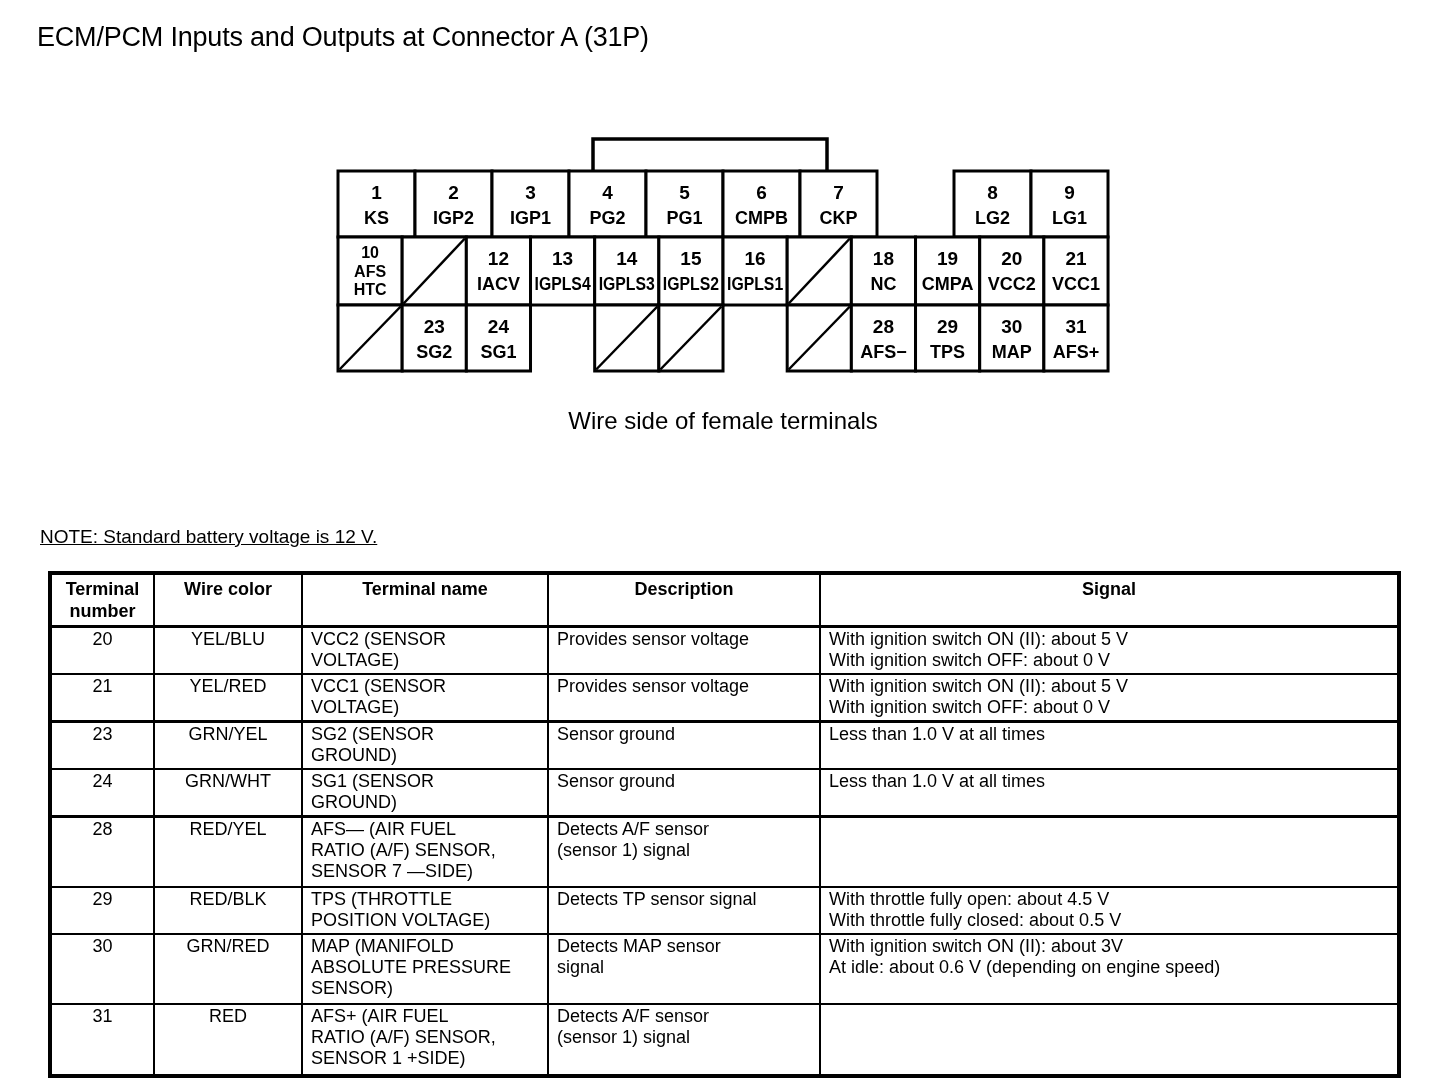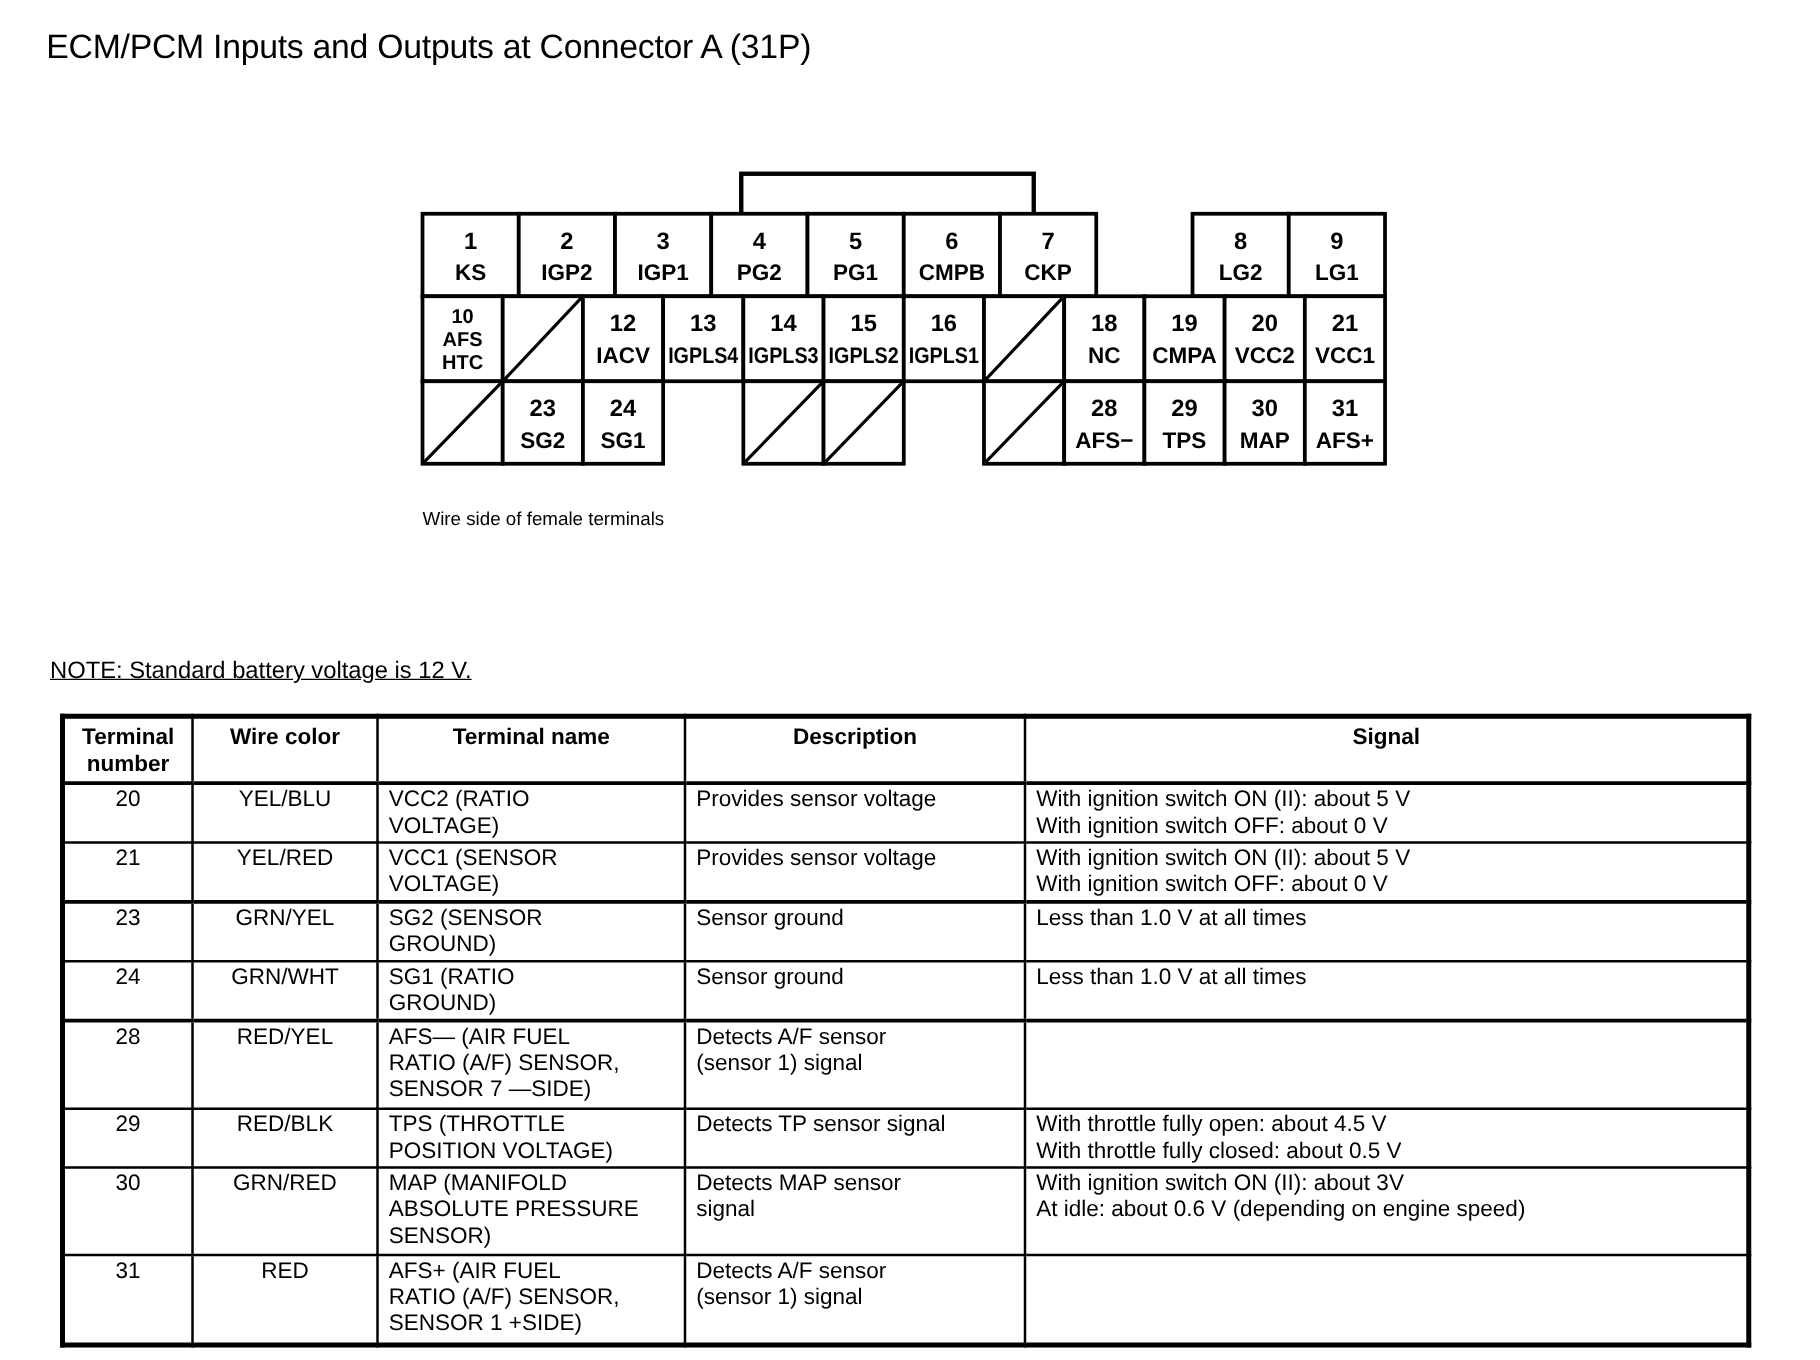--- a/index.html
+++ b/index.html
@@ -10,21 +10,21 @@
   .page-title{
     position:absolute;left:37px;top:22px;margin:0;
     font-size:27px;font-weight:400;letter-spacing:-0.2px;white-space:nowrap;
   }
   #connector-svg{position:absolute;left:0;top:0;}
   #connector-svg text{
     font-family:"Liberation Sans",sans-serif;font-weight:700;fill:#000;
   }
   .connector-caption{
     position:absolute;left:338px;top:407px;width:770px;
-    text-align:left;font-size:15px;
+    text-align:center;font-size:24px;
   }
   .battery-note{
     position:absolute;left:40px;top:526px;font-size:19px;white-space:nowrap;text-decoration:underline;
   }
   table.io-table{
     position:absolute;left:48px;top:571px;
     border-collapse:collapse;table-layout:fixed;
     border:4px solid #000;
   }
   .io-table th,.io-table td{
@@ -219,21 +219,21 @@
         <th>Wire color</th>
         <th>Terminal name</th>
         <th>Description</th>
         <th>Signal</th>
       </tr>
     </thead>
   <tbody id="io-tbody">
       <tr style="height: 47px;">
         <td class="col-center">20</td>
         <td class="col-center">YEL/BLU</td>
-        <td>VCC2 (RATIO
+        <td>VCC2 (SENSOR
 VOLTAGE)</td>
         <td>Provides sensor voltage</td>
         <td>With ignition switch ON (II): about 5 V
 With ignition switch OFF: about 0 V</td>
       </tr>
       <tr class="group-end" style="height: 47px;">
         <td class="col-center">21</td>
         <td class="col-center">YEL/RED</td>
         <td>VCC1 (SENSOR
 VOLTAGE)</td>
@@ -245,21 +245,21 @@
         <td class="col-center">23</td>
         <td class="col-center">GRN/YEL</td>
         <td>SG2 (SENSOR
 GROUND)</td>
         <td>Sensor ground</td>
         <td>Less than 1.0 V at all times</td>
       </tr>
       <tr class="group-end" style="height: 47px;">
         <td class="col-center">24</td>
         <td class="col-center">GRN/WHT</td>
-        <td>SG1 (RATIO
+        <td>SG1 (SENSOR
 GROUND)</td>
         <td>Sensor ground</td>
         <td>Less than 1.0 V at all times</td>
       </tr>
       <tr style="height: 70px;">
         <td class="col-center">28</td>
         <td class="col-center">RED/YEL</td>
         <td>AFS— (AIR FUEL
 RATIO (A/F) SENSOR,
 SENSOR 7 —SIDE)</td>

